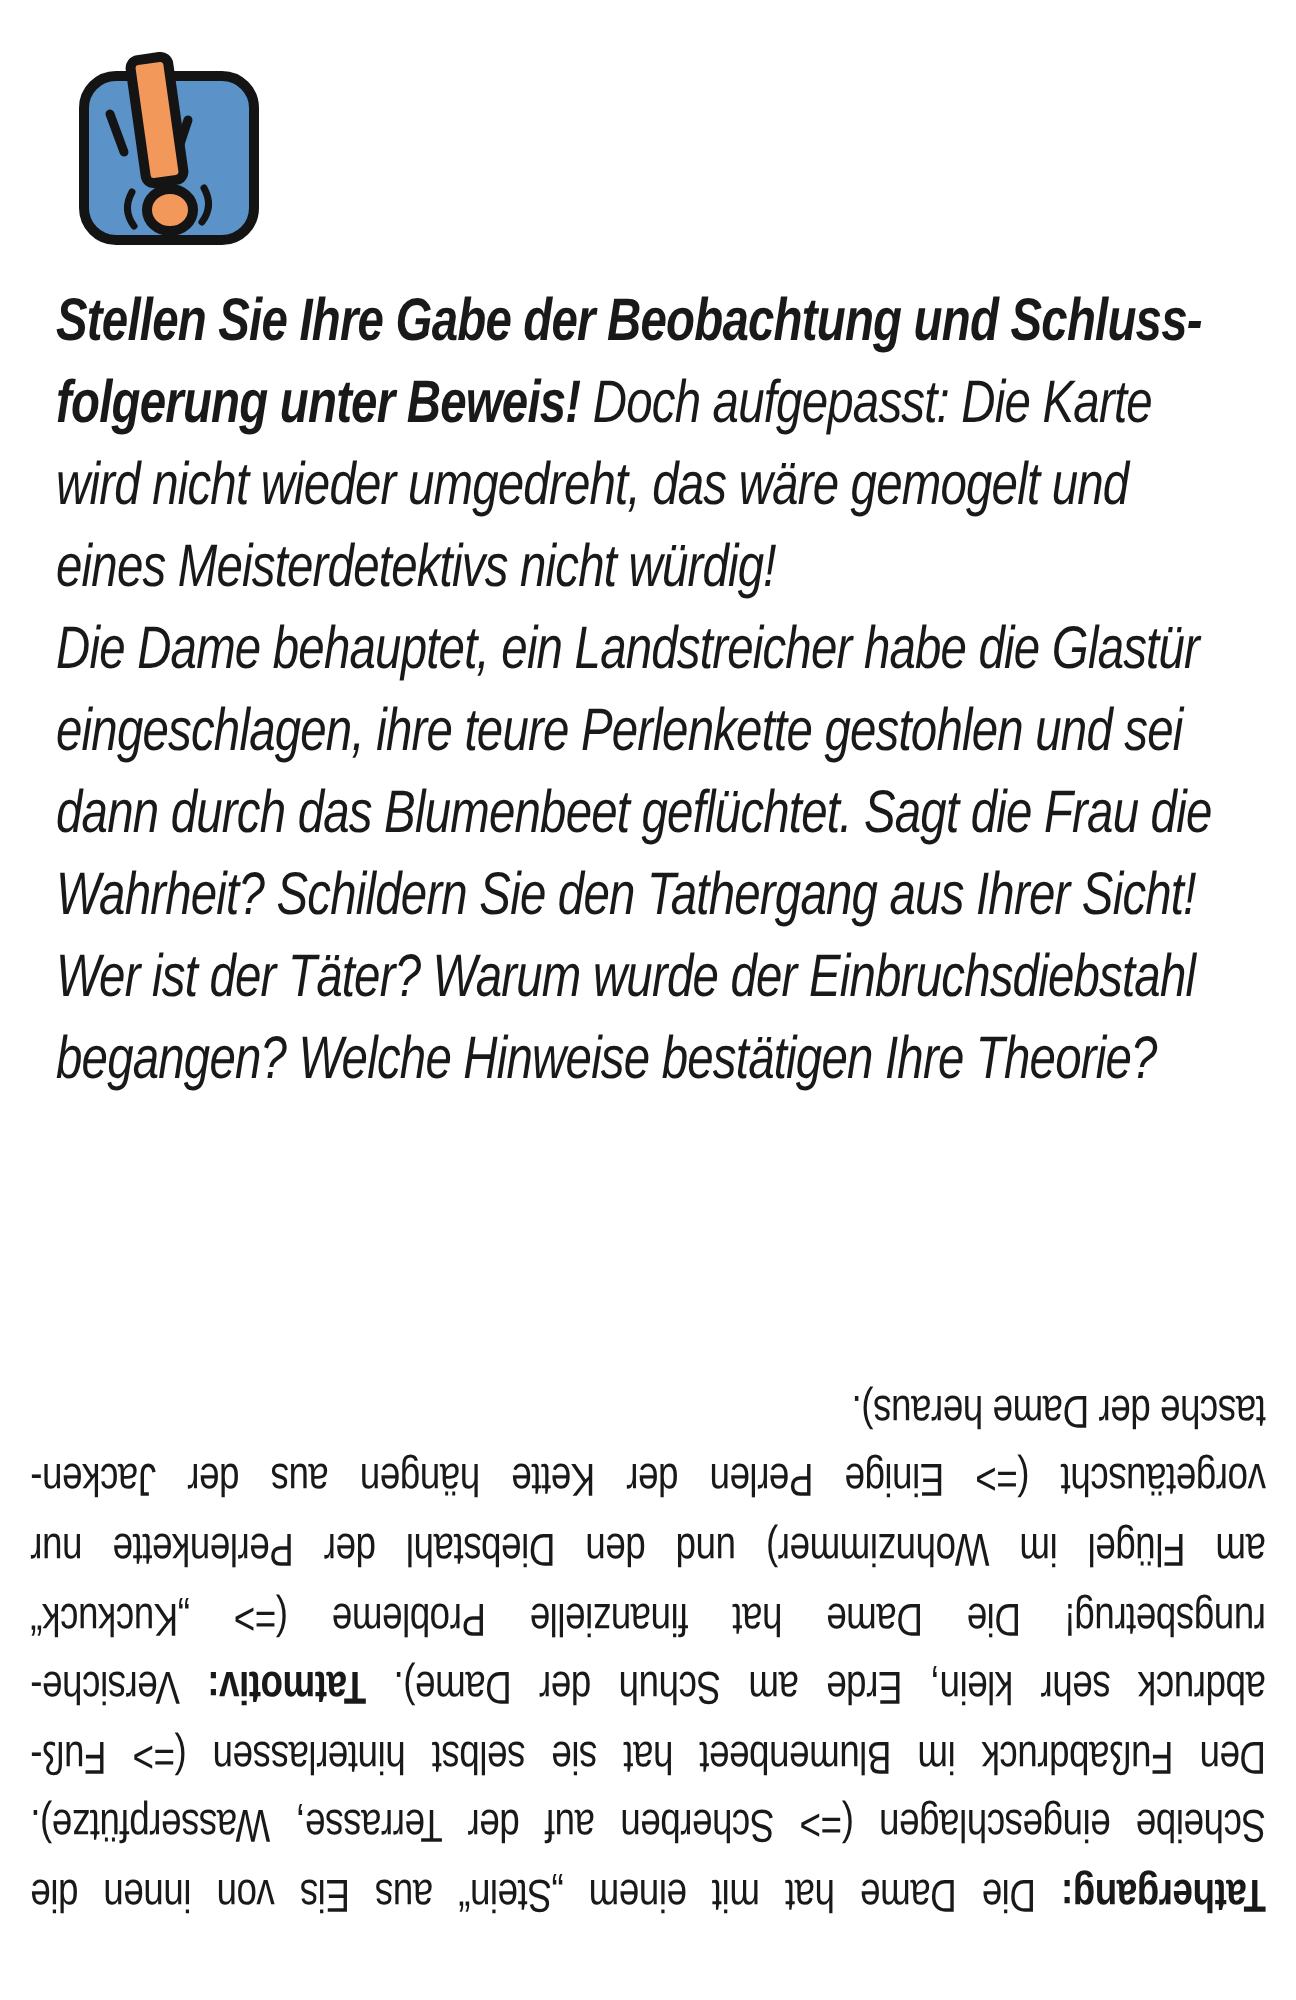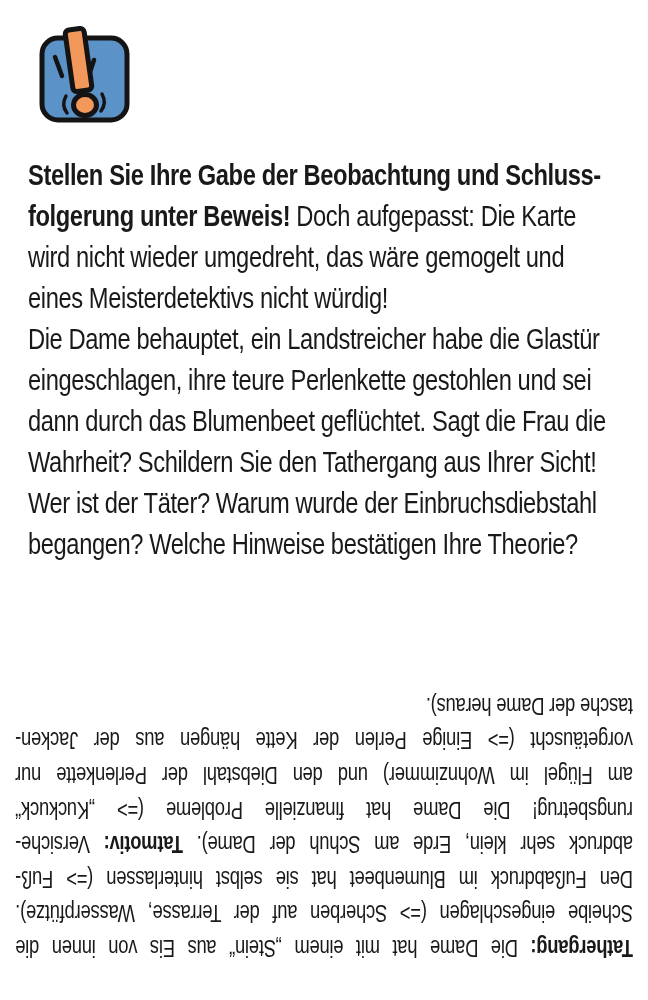--- a/index.html
+++ b/index.html
@@ -17,22 +17,23 @@
   .icon-wrap {
     position: absolute;
     left: 36px; top: 26px;
     width: 96px; height: 100px;
   }
   .icon-wrap svg { display: block; width: 100%; height: 100%; }
 
   
   .main-block {
     position: absolute;
-    left: 28px; top: 154px;
+    left: 28px; top: 140px;
     width: 594px;
+    font-style: italic;
   }
   .condense-main {
     width: 752px;
     transform: scaleX(0.79);
     transform-origin: 0 0;
   }
   .txt-line {
     font-size: 30px;
     line-height: 41px;
     letter-spacing: -0.5px;

